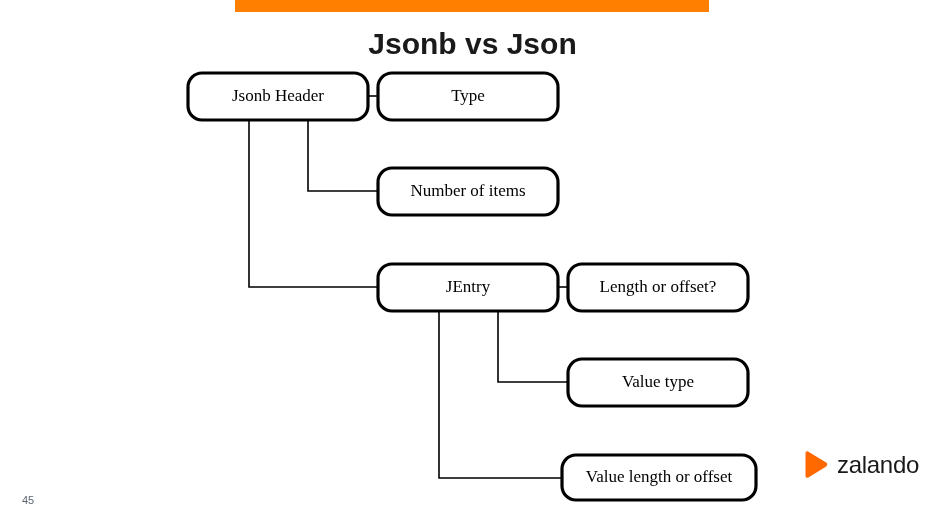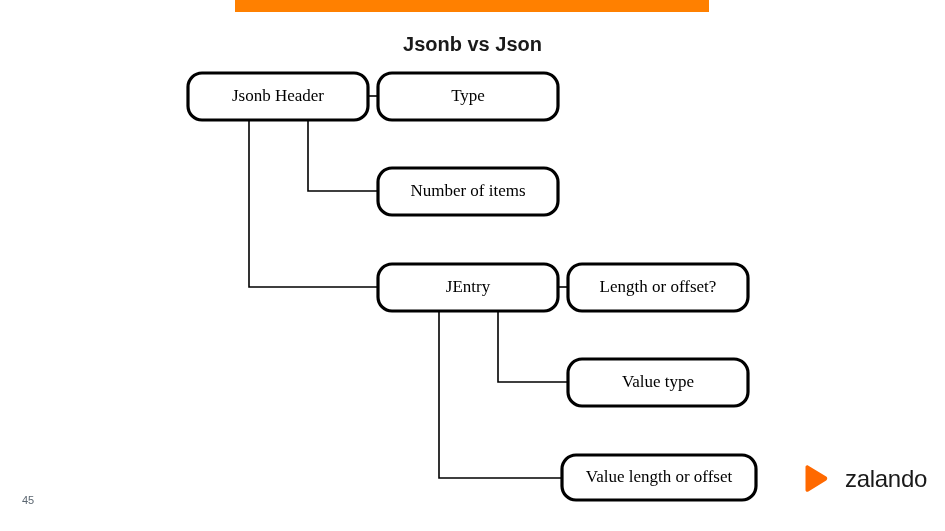--- a/index.html
+++ b/index.html
@@ -26,21 +26,21 @@
     background: #ff8000;
   }
   #slide-title {
     position: absolute;
     left: 0px;
     top: 26px;
     width: 945px;
     text-align: center;
     font-family: "Liberation Sans", sans-serif;
     font-weight: bold;
-    font-size: 20px;
+    font-size: 30px;
     line-height: 36px;
     color: #1a1a1a;
     letter-spacing: 0px;
   }
   #diagram {
     position: absolute;
     left: 0px;
     top: 0px;
     width: 945px;
     height: 531px;
@@ -66,24 +66,24 @@
     position: absolute;
     left: 22px;
     top: 494px;
     font-family: "Liberation Sans", sans-serif;
     font-size: 11px;
     color: #5b6670;
   }
   #brand-logo {
     position: absolute;
     left: 800px;
-    top: 464px;
+    top: 450px;
     display: flex;
     align-items: center;
-    gap: 15px;
+    gap: 7px;
   }
   #brand-mark {
     display: block;
   }
   #brand-name {
     font-family: "Liberation Sans", sans-serif;
     font-size: 24px;
     color: #1a1a1a;
     letter-spacing: -0.3px;
     line-height: 24px;

